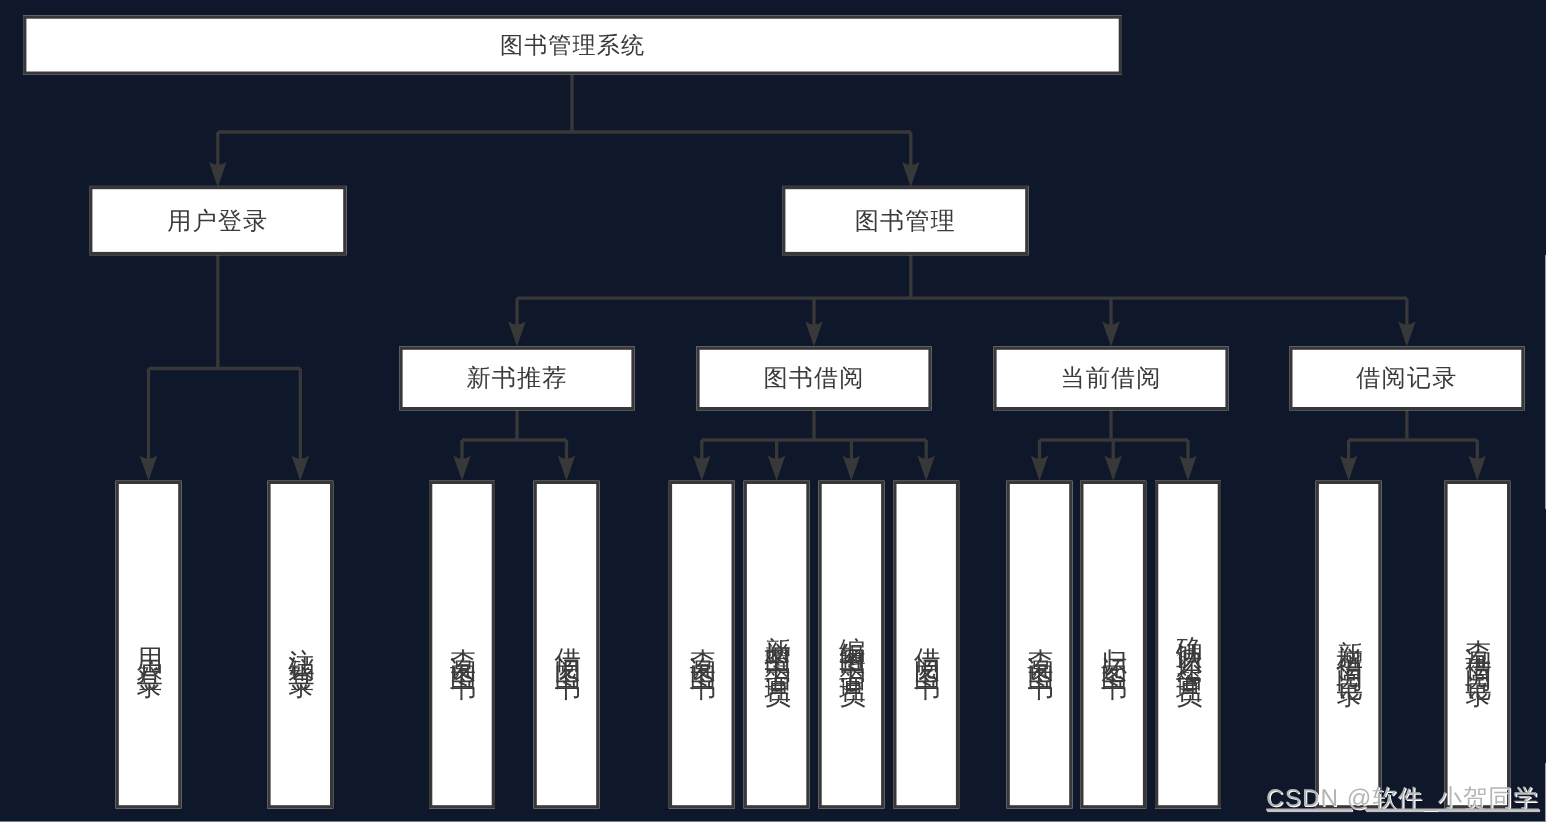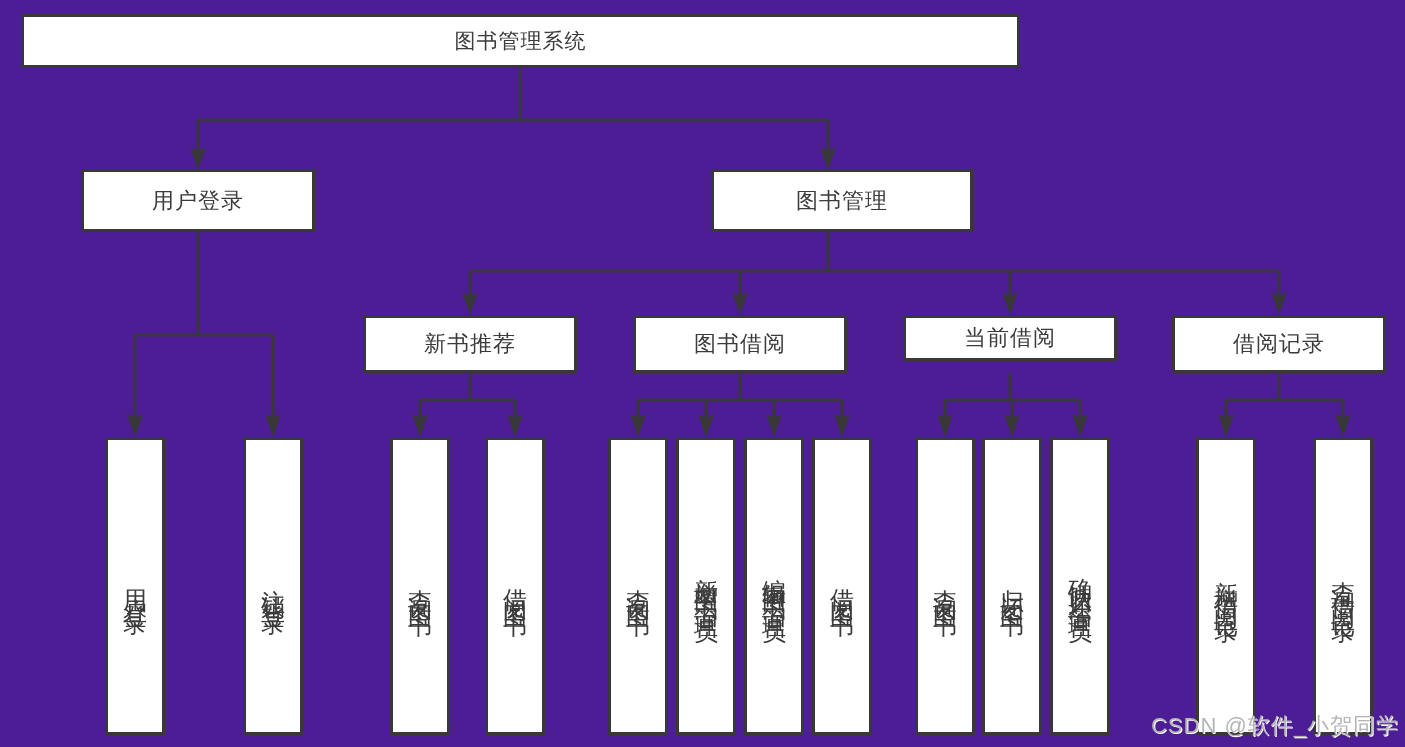--- a/index.html
+++ b/index.html
@@ -1,19 +1,19 @@
 <!DOCTYPE html>
 <html><head>
 <meta charset="utf-8">
 <style>
   html,body{margin:0;padding:0;background:#ffffff;}
   #stage{
     position:relative;
     width:1405px;height:747px;
-    background:#4c1d95;
+    background:#0f172a;
     overflow:hidden;
     font-family:"Liberation Sans","DejaVu Sans",sans-serif;
   }
   #connectors{position:absolute;left:0;top:0;width:1405px;height:747px;}
   .node{
     position:absolute;
     box-sizing:border-box;
     background:#ffffff;
     border:3px solid #383838;
     color:#3b3b3b;
@@ -33,20 +33,21 @@
   }
   .watermark{
     position:absolute;
     right:6px;
     bottom:6px;
     font-size:22px;
     color:#b5b5b5;
     letter-spacing:1px;
     text-shadow:1px 1px 0 #ffffff;
     white-space:nowrap;
+    text-decoration:underline;
   }
 </style>
 </head>
 <body>
 
 <div id="stage">
 
   <svg id="connectors" viewBox="0 0 1405 747" xmlns="http://www.w3.org/2000/svg">
     <g stroke="#383838" stroke-width="3" fill="none">
 
@@ -109,25 +110,25 @@
       <path d="M1012 437 L1004 414 Q1012 420 1020 414 Z"></path>
       <path d="M1080 437 L1072 414 Q1080 420 1088 414 Z"></path>
       <path d="M1226 437 L1218 414 Q1226 420 1234 414 Z"></path>
       <path d="M1343 437 L1335 414 Q1343 420 1351 414 Z"></path>
     </g>
   </svg>
 
   <div class="node h-node root-node" style="left:21px;top:14px;width:999px;height:54px">图书管理系统</div>
 
   <div class="node h-node" style="left:81px;top:169px;width:234px;height:63px">用户登录</div>
-  <div class="node h-node" style="left:711px;top:169px;width:262px;height:63px">图书管理</div>
+  <div class="node h-node" style="left:711px;top:169px;width:224px;height:63px">图书管理</div>
 
   <div class="node h-node" style="left:633px;top:315px;width:214px;height:58px">图书借阅</div>
   <div class="node h-node" style="left:363px;top:315px;width:214px;height:58px">新书推荐</div>
-  <div class="node h-node" style="left:903px;top:315px;width:214px;height:46px">当前借阅</div>
+  <div class="node h-node" style="left:903px;top:315px;width:214px;height:58px">当前借阅</div>
   <div class="node h-node" style="left:1172px;top:315px;width:214px;height:58px">借阅记录</div>
 
   <div class="node v-node" style="left:105px;top:437px;width:60px;height:298px">用户登录</div>
   <div class="node v-node" style="left:243px;top:437px;width:60px;height:298px">注销登录</div>
 
   <div class="node v-node" style="left:390px;top:437px;width:60px;height:298px">查询图书</div>
   <div class="node v-node" style="left:485px;top:437px;width:60px;height:298px">借阅图书</div>
 
   <div class="node v-node" style="left:608px;top:437px;width:60px;height:298px">查询图书</div>
   <div class="node v-node" style="left:676px;top:437px;width:60px;height:298px;letter-spacing:6px">新增图书（管理员）</div>

